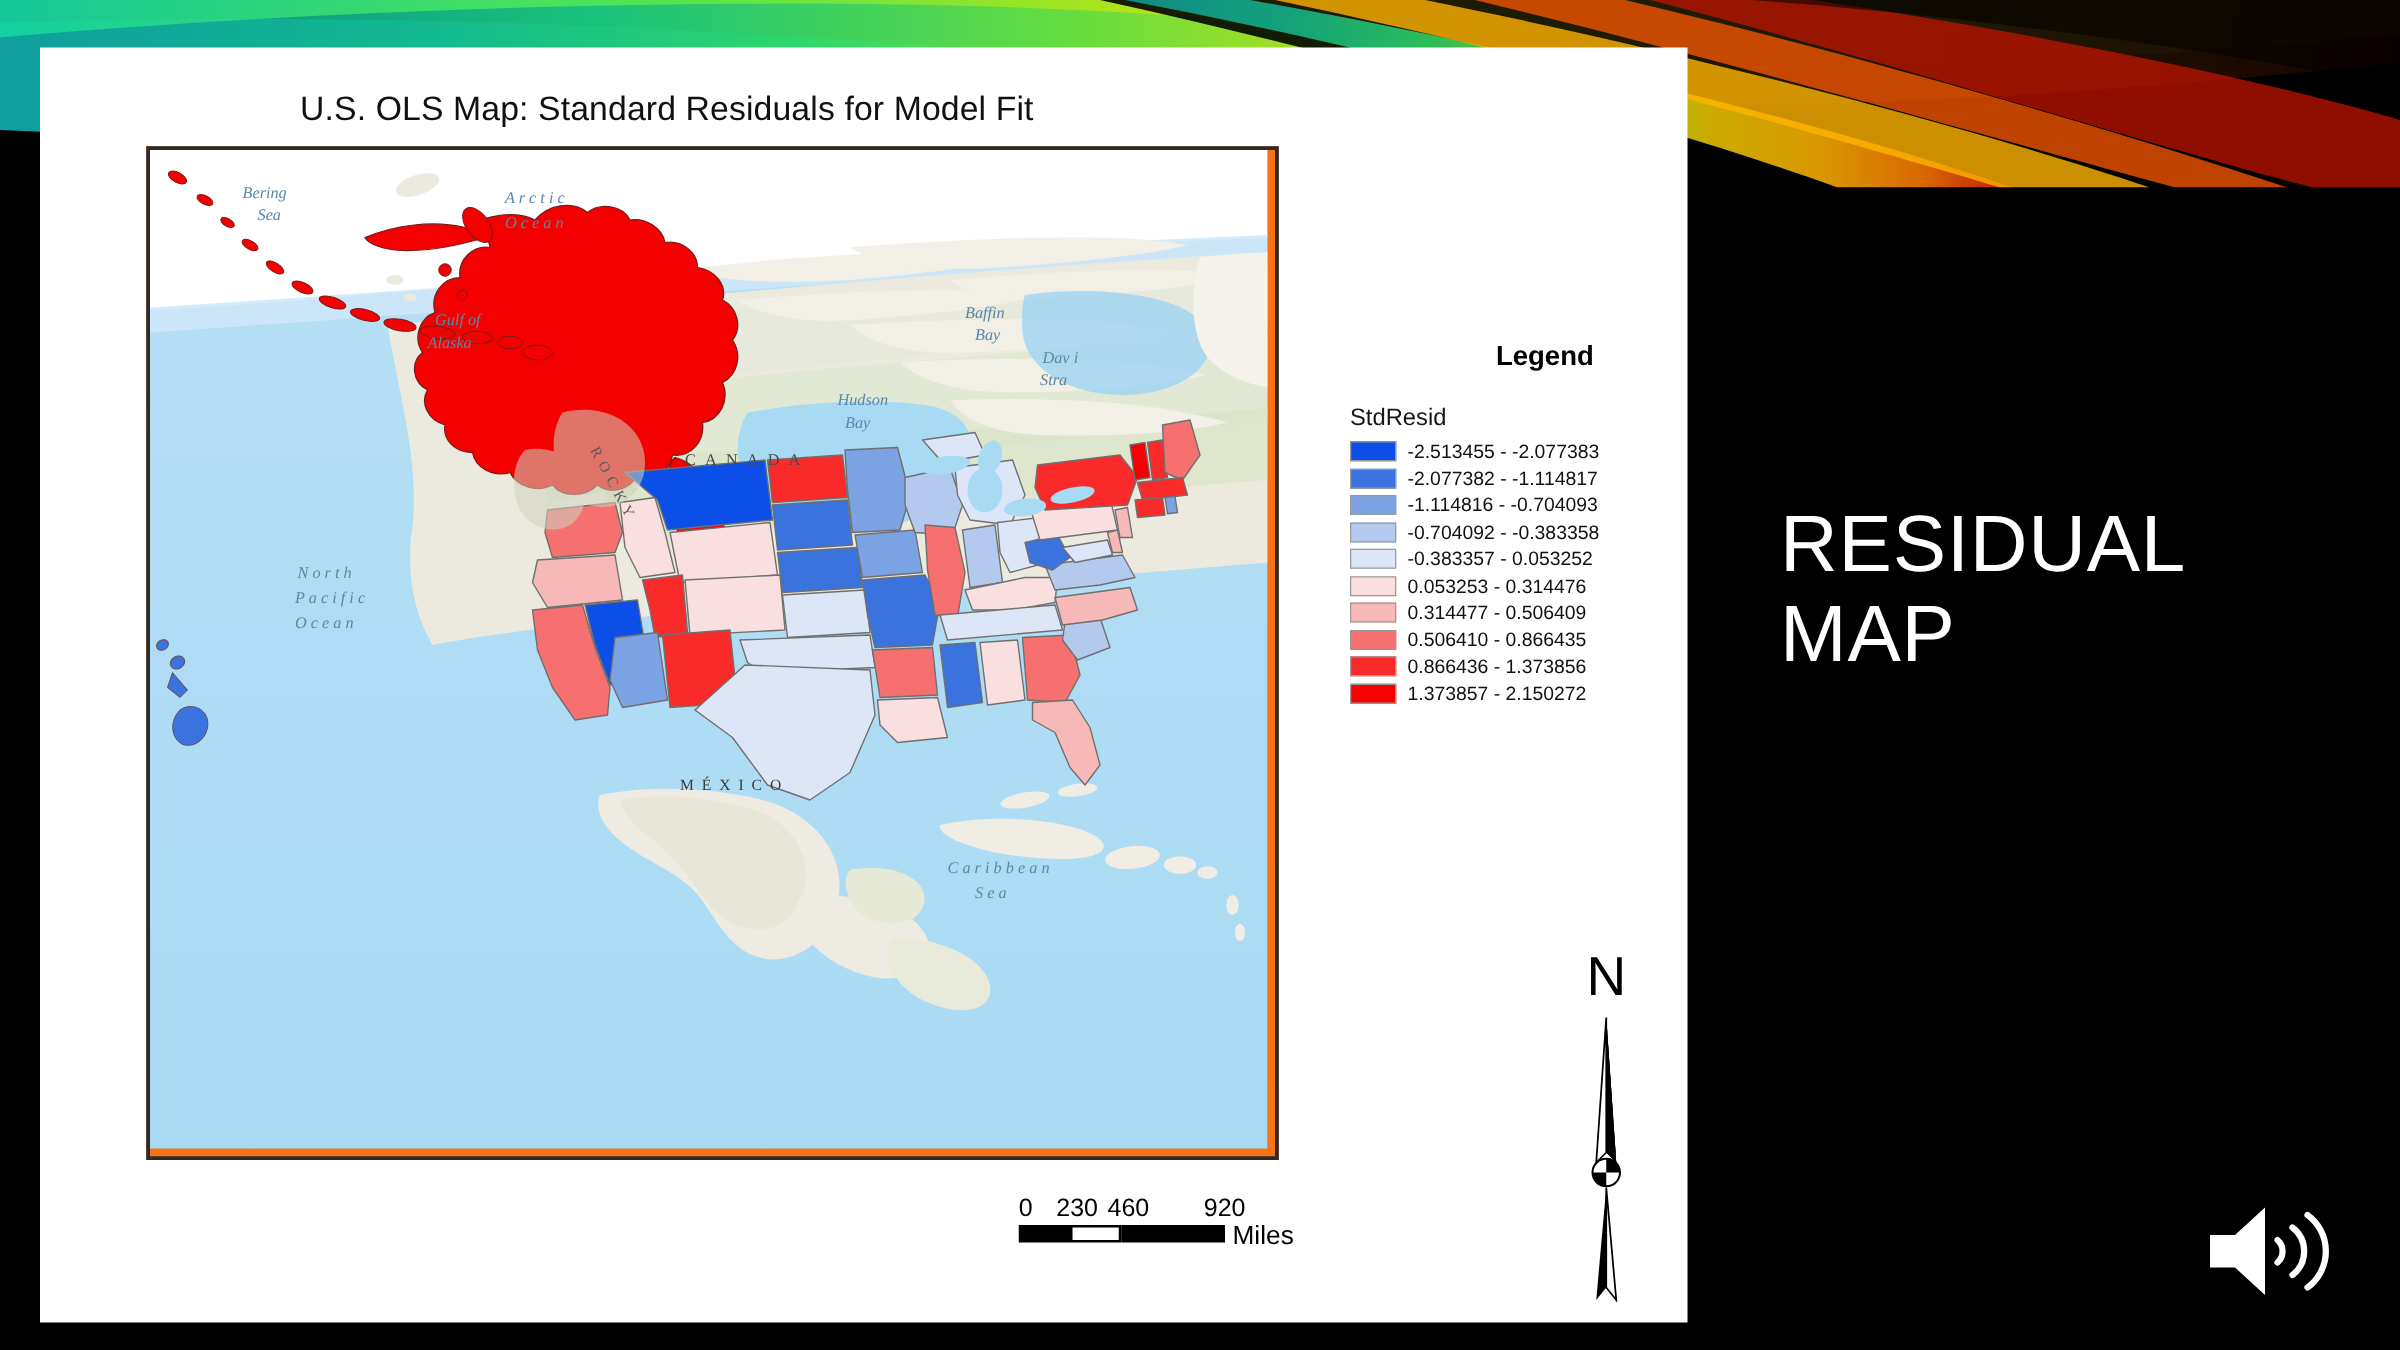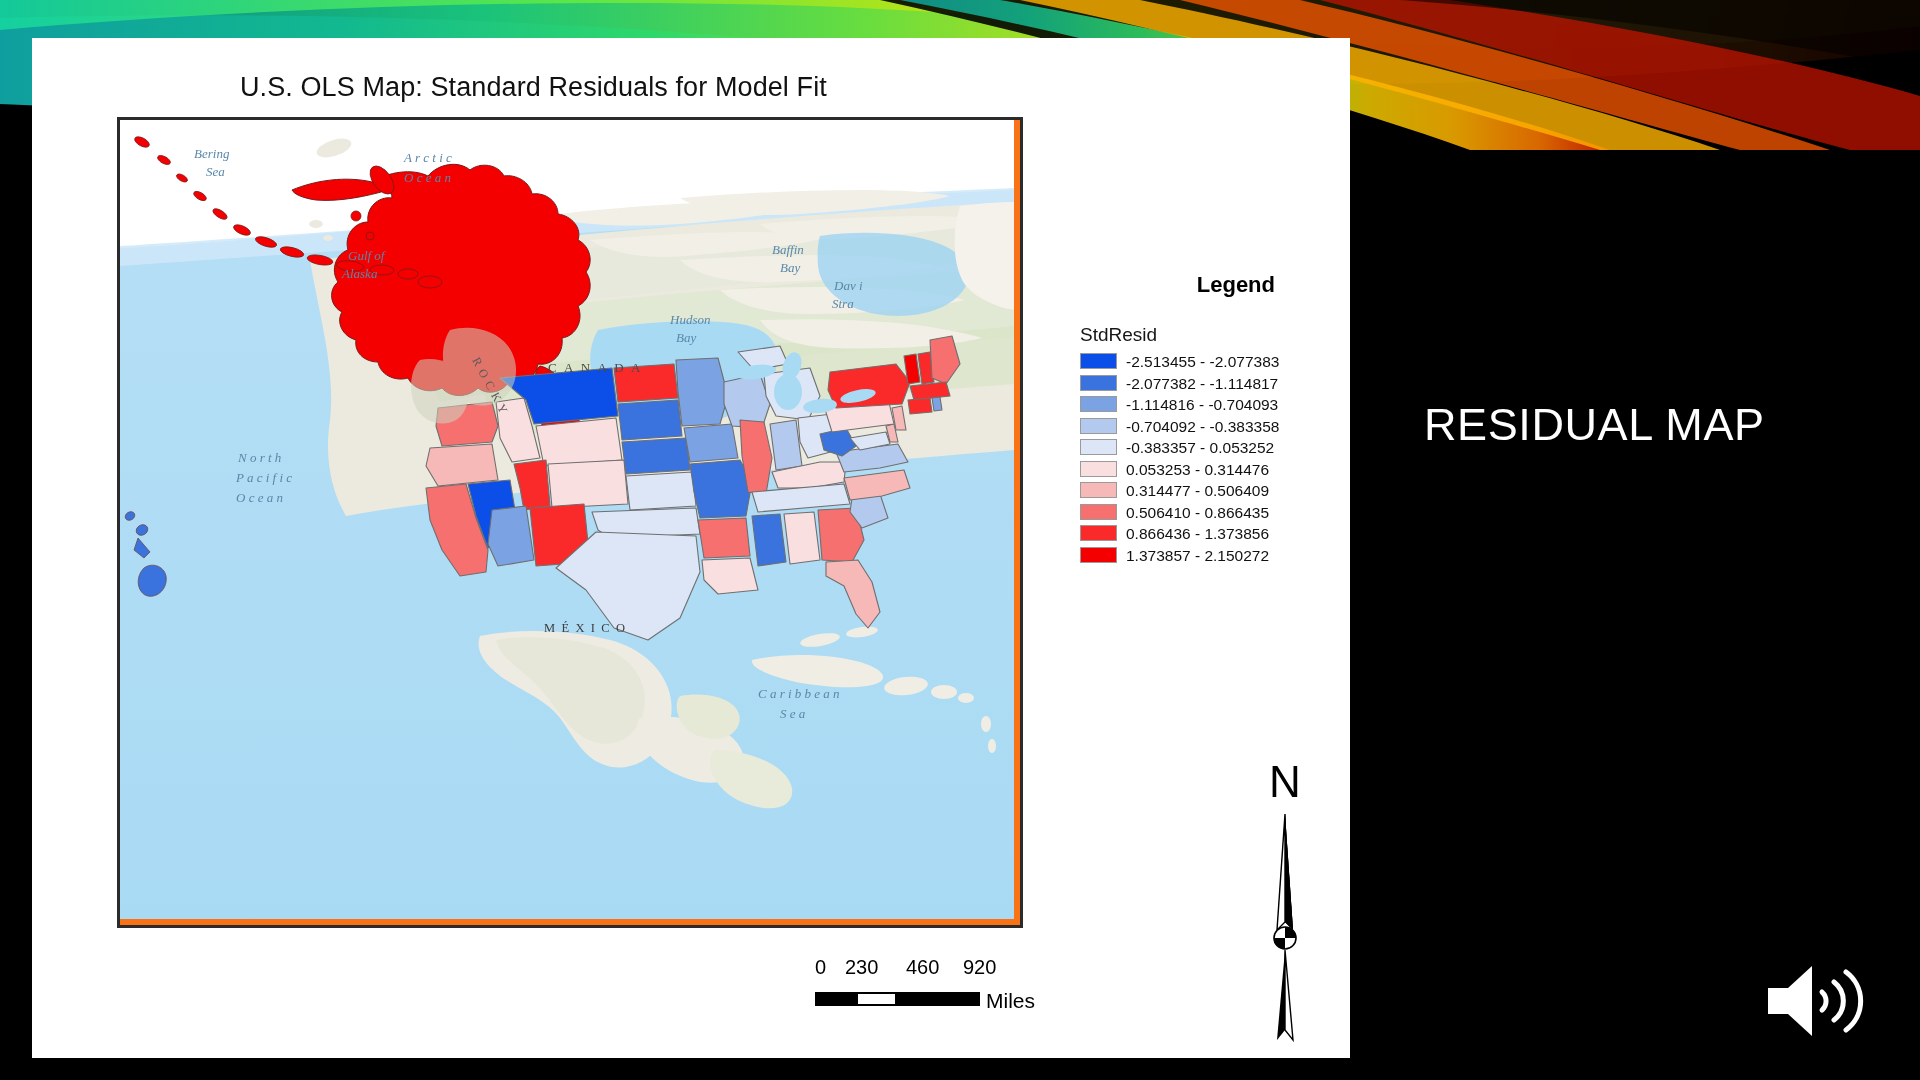--- a/index.html
+++ b/index.html
@@ -34,27 +34,27 @@
 
   
   #north-arrow{position:absolute;left:1255px;top:760px;width:60px;height:280px;}
   #north-letter{position:absolute;left:0;top:0;width:60px;text-align:center;
                 font-size:44px;color:#000;line-height:1;}
 
   
   #scalebar{position:absolute;left:815px;top:956px;width:215px;}
   #scale-nums{position:relative;height:24px;font-size:20px;color:#000;}
   #scale-nums span{position:absolute;top:0;}
-  #scale-graphic{position:relative;height:14px;width:165px;margin-top:12px;}
+  #scale-graphic{position:relative;height:14px;width:165px;}
   .scale-seg{position:absolute;top:0;height:14px;box-sizing:border-box;}
   #scale-unit{position:absolute;left:171px;top:-3px;font-size:21px;color:#000;}
 
   
   #slide-heading{position:absolute;left:1424px;top:400px;width:470px;
-                 color:#fff;font-size:45px;line-height:1.12;font-weight:300;
+                 color:#fff;font-size:64px;line-height:1.12;font-weight:300;
                  letter-spacing:.6px;}
 
   
   #speaker-icon{position:absolute;left:1762px;top:960px;width:110px;height:82px;}
 </style>
 </head>
 <body>
 
 <div id="ribbon">
   <svg width="1920" height="150" viewBox="0 0 1920 150">
@@ -409,21 +409,21 @@
 
     <path d="M30,138 L22,228 L30,218 Z" fill="#000"></path>
     <path d="M30,138 L38,228 L30,218 Z" fill="#fff" stroke="#000" stroke-width="1.4"></path>
   </svg>
 </div>
 
 <div id="scalebar">
   <div id="scale-nums">
       <span style="left: 0px;">0</span>
       <span style="left: 30px;">230</span>
-      <span style="left: 71px; margin-left: 20px;">460</span>
+      <span style="left: 71px;">460</span>
       <span style="left: 148px;">920</span>
     </div>
   <div id="scale-graphic">
     <div class="scale-seg" style="left:0;width:41px;background:#000;"></div>
     <div class="scale-seg" style="left:41px;width:41px;background:#fff;border:2px solid #000;"></div>
     <div class="scale-seg" style="left:82px;width:83px;background:#000;"></div>
     <div id="scale-unit">Miles</div>
   </div>
 </div>
 

